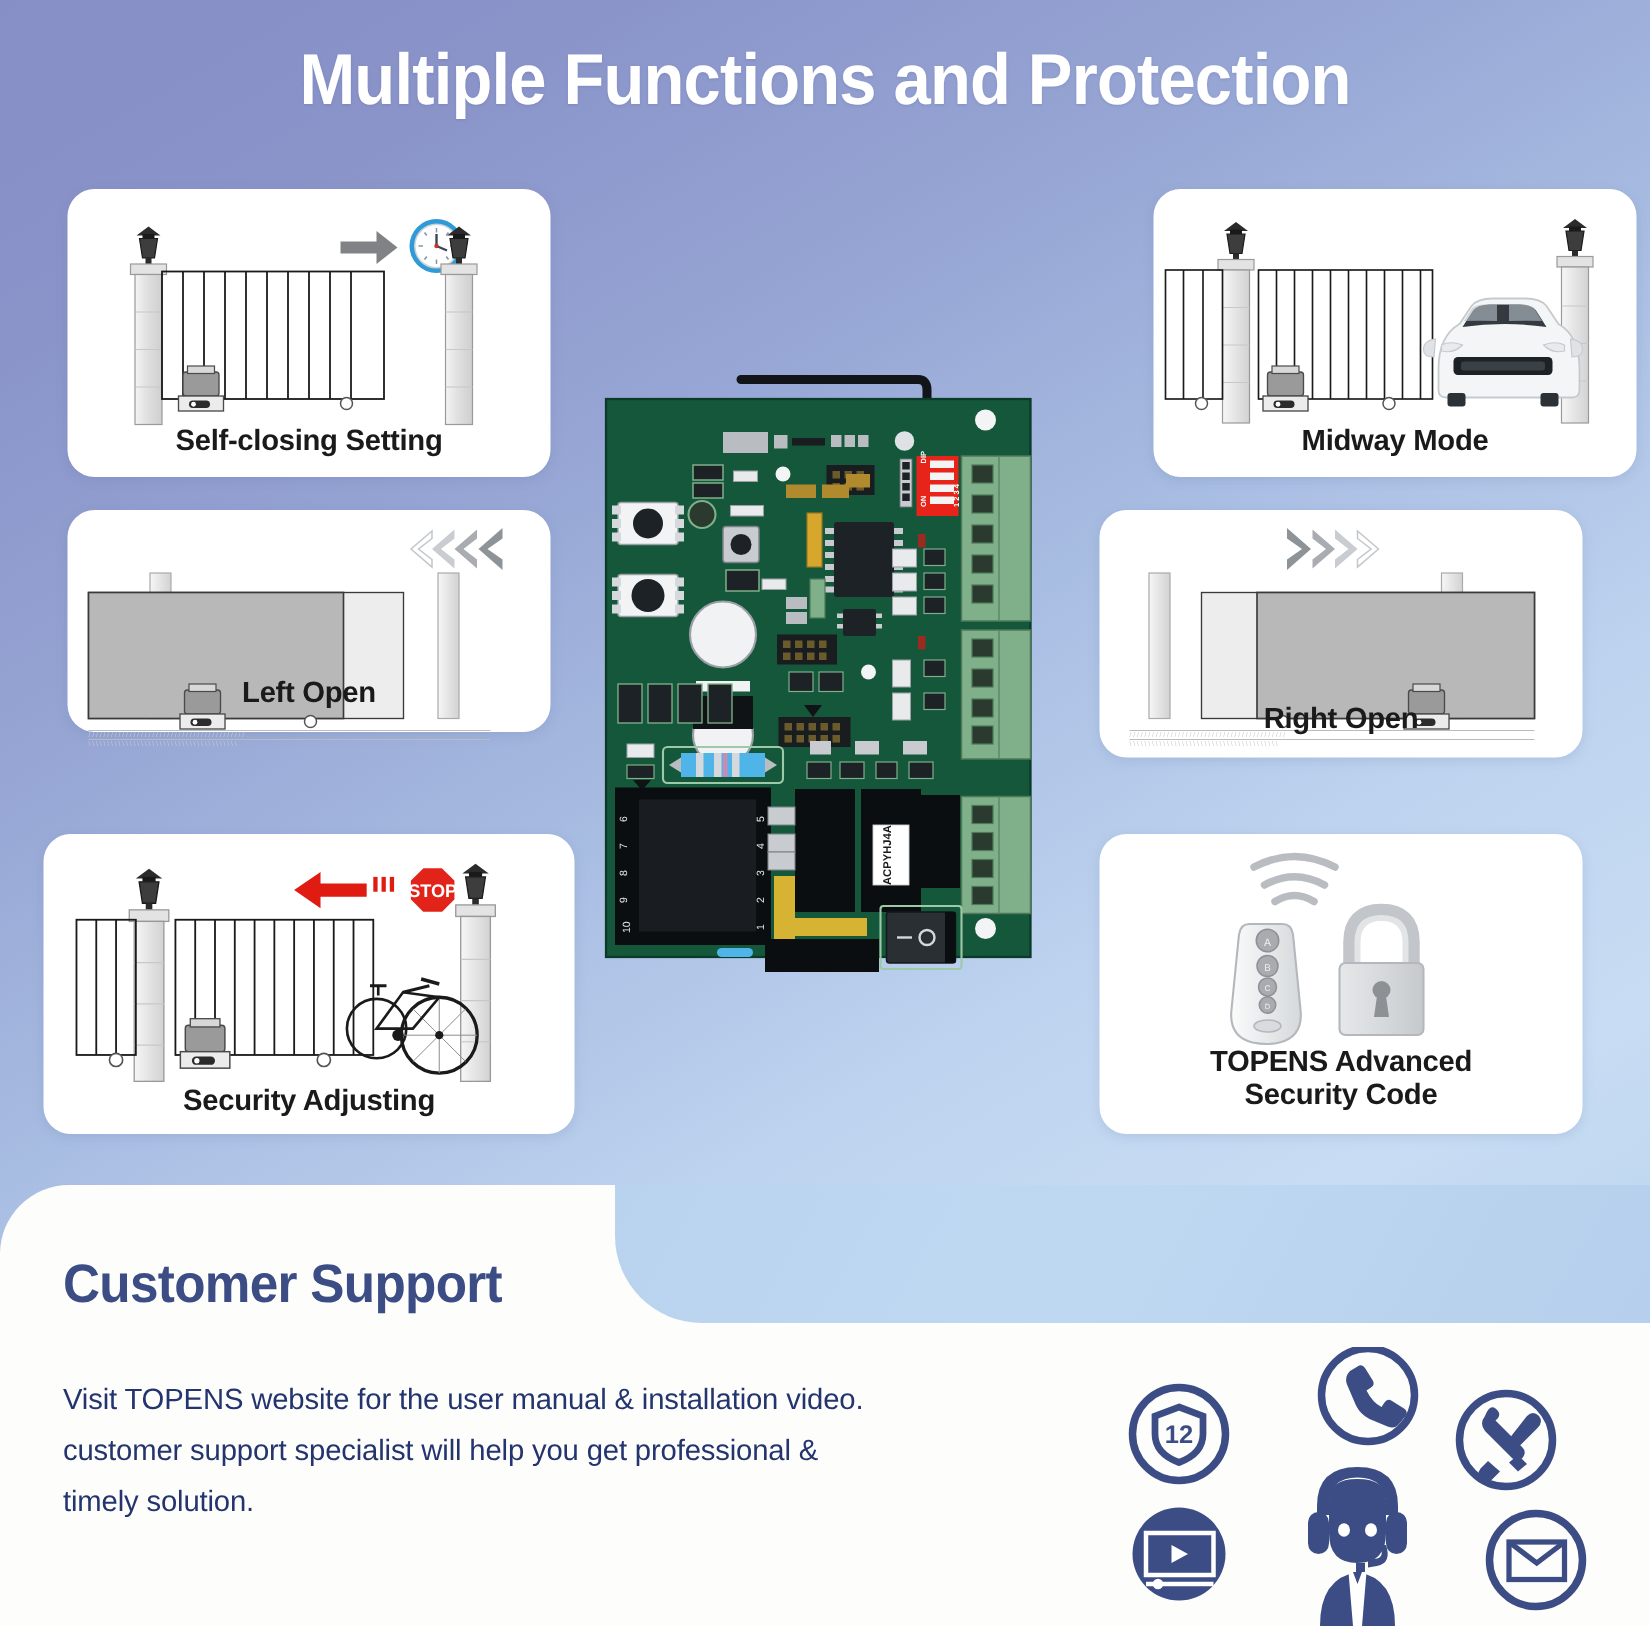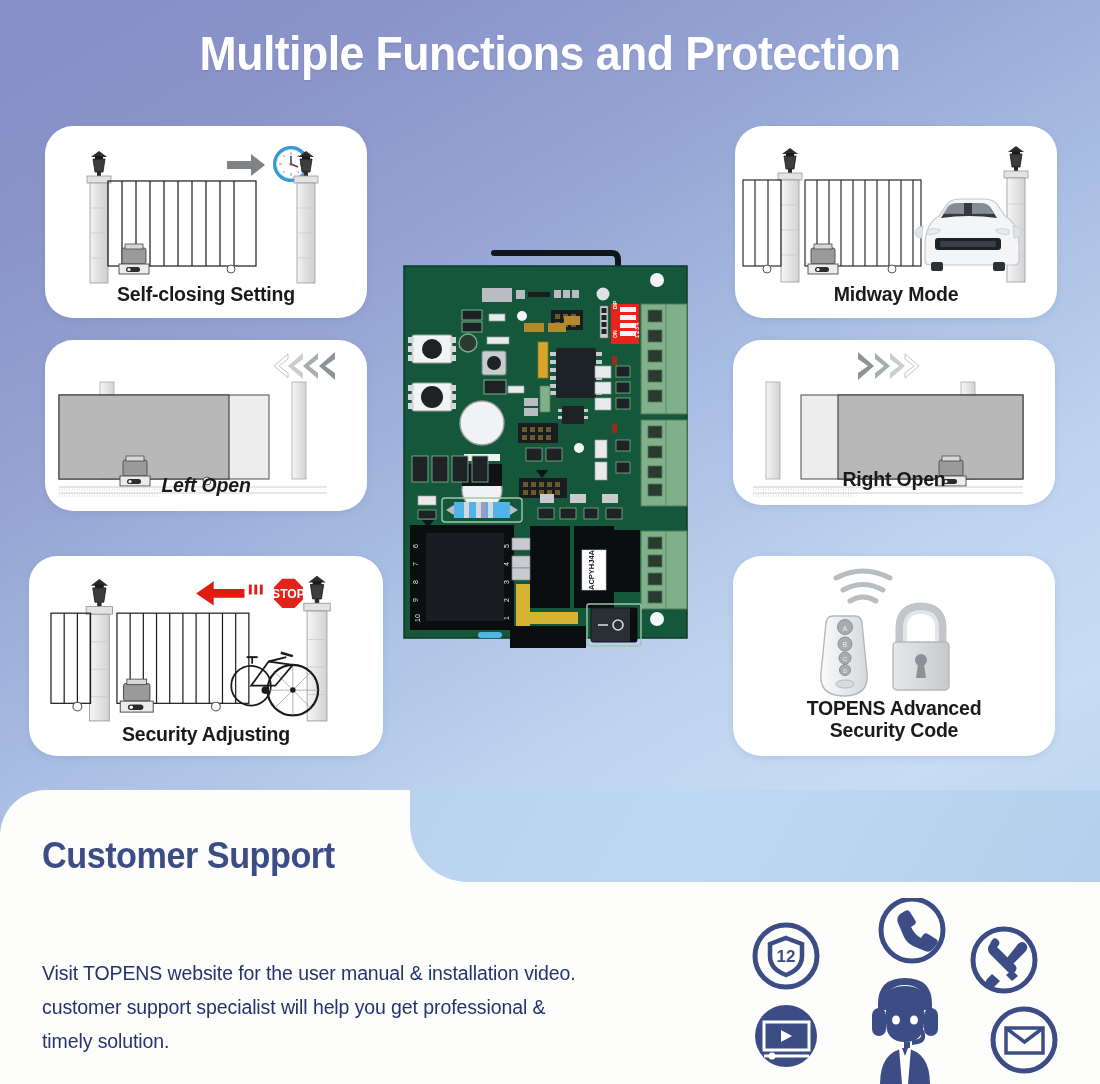--- a/index.html
+++ b/index.html
@@ -27,38 +27,38 @@
     color: #ffffff;
     letter-spacing: -0.6px;
     transform: scaleX(0.93);
     text-shadow: 0 1px 2px rgba(60,70,130,.18);
   }
 
   
   .card {
     position: absolute;
     background: #ffffff;
-    border-radius: 28px;
+    border-radius: 18px;
     box-shadow: 0 2px 7px rgba(90,110,160,.17);
   }
   .card-label {
     position: absolute; left: 0; width: 100%;
     text-align: center;
     font-size: 19.5px; font-weight: bold;
     color: #1a1a1a;
     line-height: 1.16;
     letter-spacing: -0.2px;
   }
   .art { position: absolute; inset: 0; }
 
   
   #card-selfclose { left: 45px;  top: 126px; width: 322px; height: 192px; }
-  #card-leftopen  { left: 45px;  top: 340px; width: 322px; height: 171px; font-style: italic; }
+  #card-leftopen  { left: 45px;  top: 340px; width: 322px; height: 148px; }
   #card-obstacle  { left: 29px;  top: 556px; width: 354px; height: 200px; }
-  #card-midway    { left: 735px; top: 126px; width: 322px; height: 192px; }
+  #card-midway    { left: 769px; top: 126px; width: 322px; height: 192px; }
   #card-rightopen { left: 733px; top: 340px; width: 322px; height: 165px; }
   #card-security  { left: 733px; top: 556px; width: 322px; height: 200px; padding-left: 48px; }
 
   
   #bottom-panel {
     position: absolute; left: 0; top: 790px;
     width: 1100px; height: 294px;
     background: #fdfdfc;
     border-top-left-radius: 46px;
   }
@@ -74,21 +74,20 @@
     color: #3c4d85;
     letter-spacing: -0.5px;
     transform: scaleX(0.95);
     transform-origin: left center;
   }
   .cs-body {
     position: absolute; left: 42px; top: 916px; width: 690px;
     font-size: 19.5px; line-height: 34px;
     color: #23346e;
     letter-spacing: -0.1px;
-    margin-top: 40px;
   }
   .cs-body div { white-space: nowrap; }
 
   
   #support-icons { position: absolute; left: 740px; top: 898px; width: 330px; height: 186px; }
 
   
   #board-wrap { position: absolute; left: 398px; top: 248px; width: 300px; height: 400px; }
 </style>
 </head>

